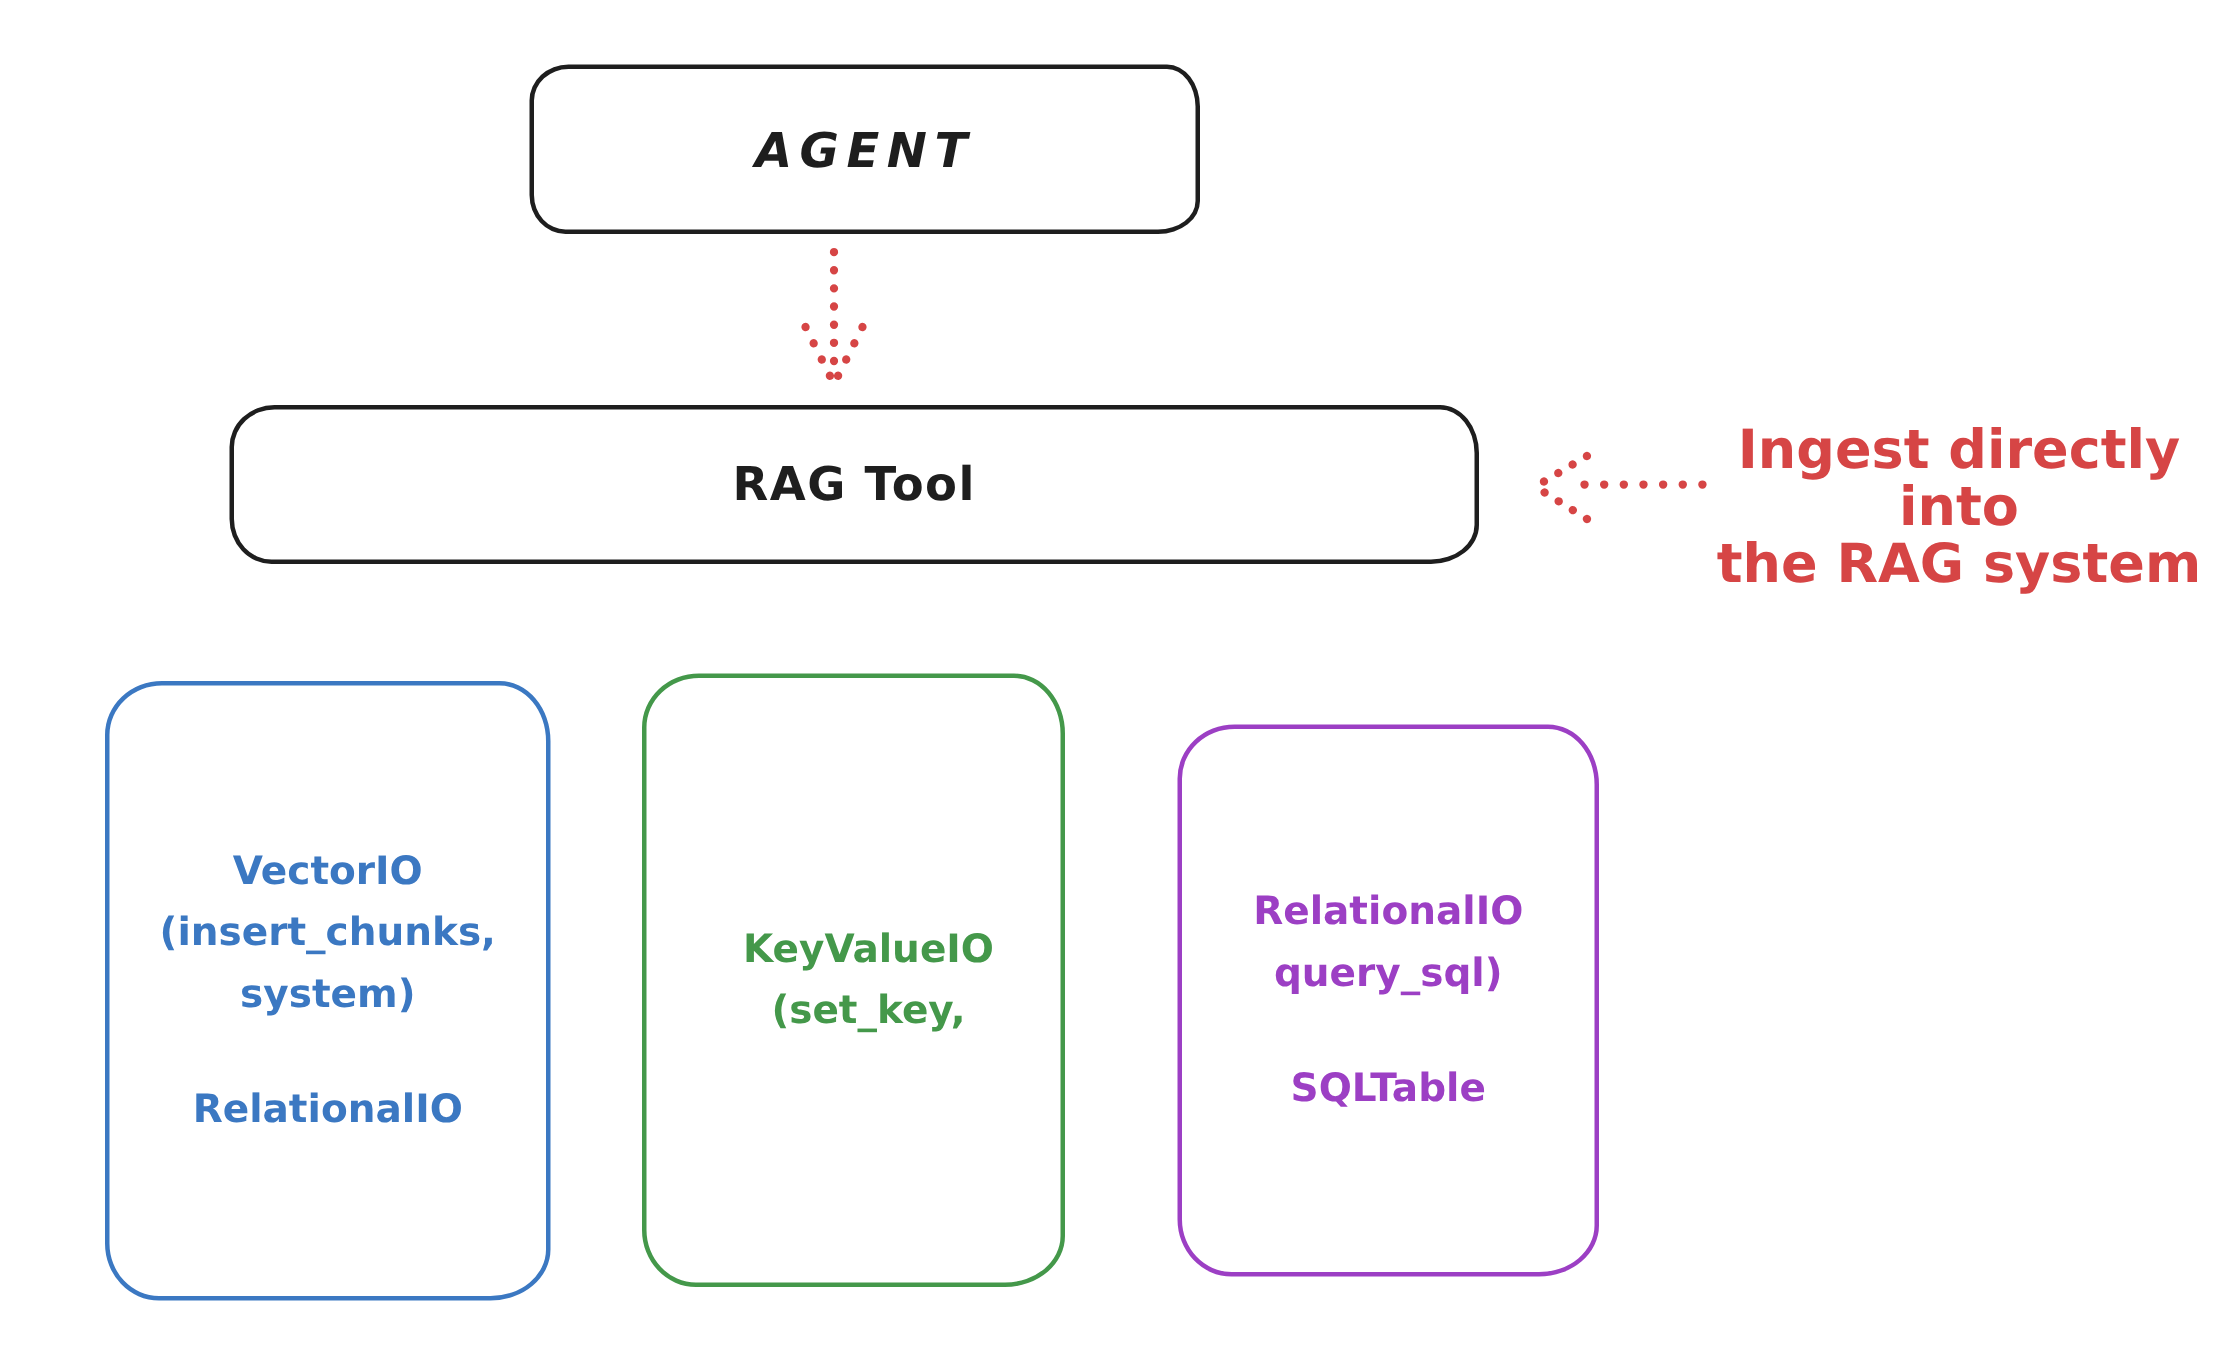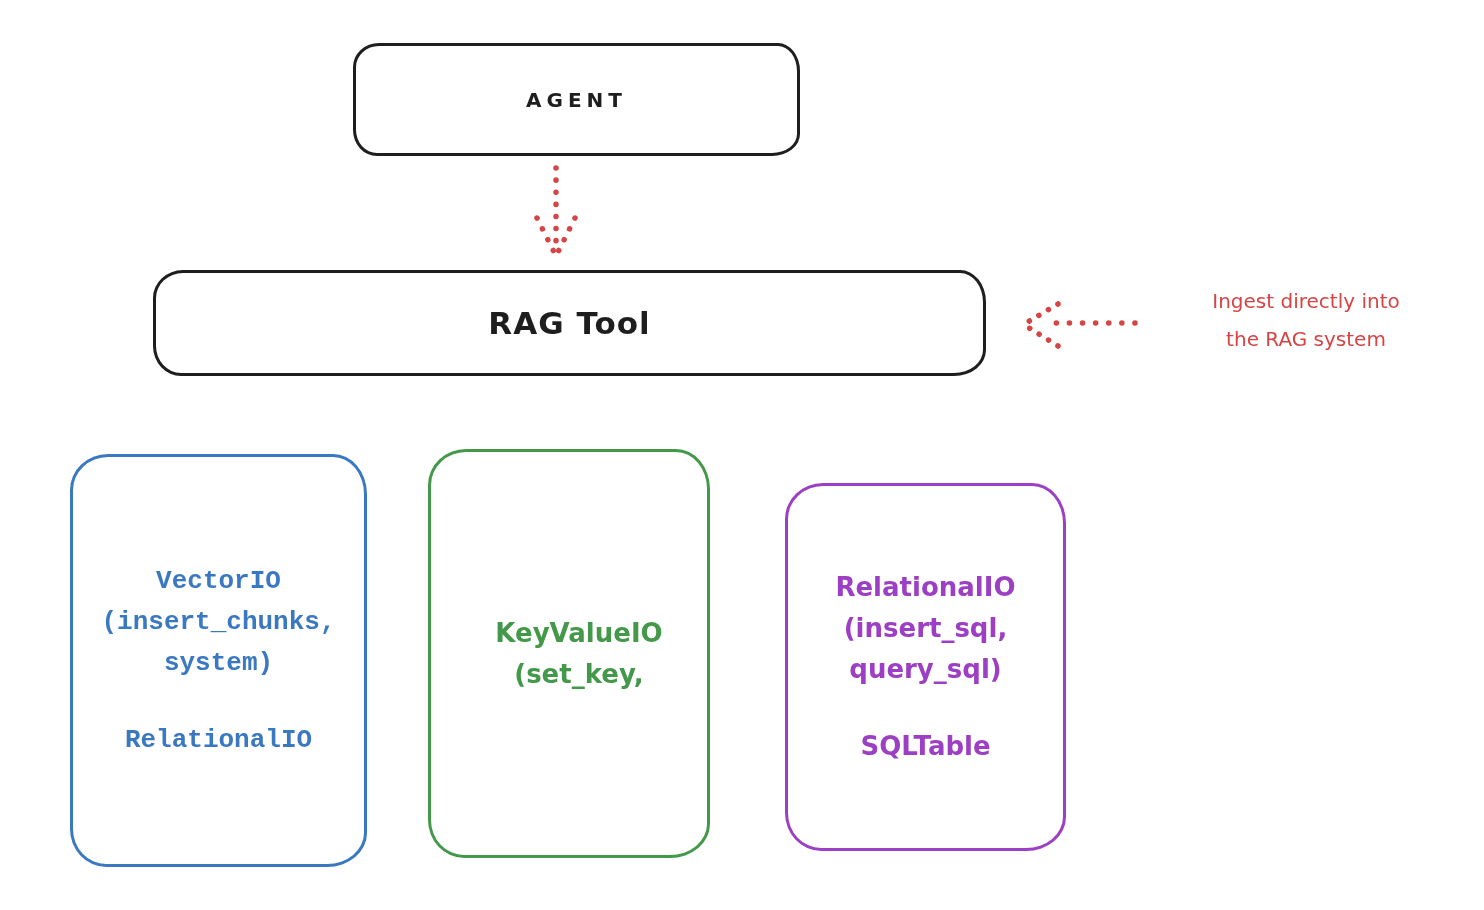--- a/index.html
+++ b/index.html
@@ -24,22 +24,23 @@
     align-items: center;
     justify-content: center;
     box-sizing: border-box;
   }
   .agent-box {
     left: 353px; top: 43px;
     width: 447px; height: 113px;
     border-radius: 26px 22px 28px 24px / 24px 28px 22px 26px;
   }
   .agent-label {
-    font-size: 20px;
+    font-size: 32px;
     font-weight: 700;
+    font-style: italic;
     letter-spacing: 5px;
   }
   .rag-box {
     left: 153px; top: 270px;
     width: 833px; height: 106px;
     border-radius: 30px 26px 32px 28px / 28px 32px 26px 30px;
   }
   .rag-label {
     font-size: 31px;
     font-weight: 600;
@@ -50,38 +51,38 @@
     border-width: 3.5px;
     flex-direction: column;
     gap: 36px;
     text-align: center;
     font-weight: 600;
     font-size: 26px;
     line-height: 41px;
   }
   .io-box .io-lines { margin: 0; }
   .io-box .io-line { display: block; }
-  .box-vector   { left: 70px;  top: 454px; width: 297px; height: 413px; font-family: Liberation Mono, monospace; }
+  .box-vector   { left: 70px;  top: 454px; width: 297px; height: 413px; }
   .box-keyvalue { left: 428px; top: 449px; width: 282px; height: 409px; padding-left: 20px; }
   .box-relational { left: 785px; top: 449px; width: 281px; height: 368px; margin-top: 34px; }
   .arrow {
     position: absolute;
     color: var(--c, #d64545);
   }
   .arrow-down { left: 529px; top: 160px; width: 56px; height: 104px; }
   .arrow-left { left: 1014px; top: 293px; width: 128px; height: 66px; }
   .annotation {
     position: absolute;
     left: 1138px; top: 282px;
     width: 336px;
     text-align: center;
     color: var(--c, #d64545);
-    font-size: 20px;
+    font-size: 36px;
     line-height: 38px;
-    font-weight: 400;
+    font-weight: 700;
   }
   .annotation .ann-line { display: block; }
 </style>
 </head>
 <body>
 
 <div class="canvas">
 
   <div class="node agent-box" style="--c: #1e1e1e;">
     <span class="agent-label">AGENT</span>
@@ -124,19 +125,18 @@
   <div class="node io-box box-keyvalue" style="--c: #44984a;">
     <div class="io-lines">
       <span class="io-line">KeyValueIO</span>
       <span class="io-line">(set_key,</span>
     </div>
   </div>
 
   <div class="node io-box box-relational" style="--c: #9c3fc4;">
     <div class="io-lines">
       <span class="io-line">RelationalIO</span>
-      <span class="io-line">(insert_sql,</span>
       <span class="io-line">query_sql)</span>
     </div>
     <div class="io-footer">SQLTable</div>
   </div>
 
 </div>
 
 </body></html>

